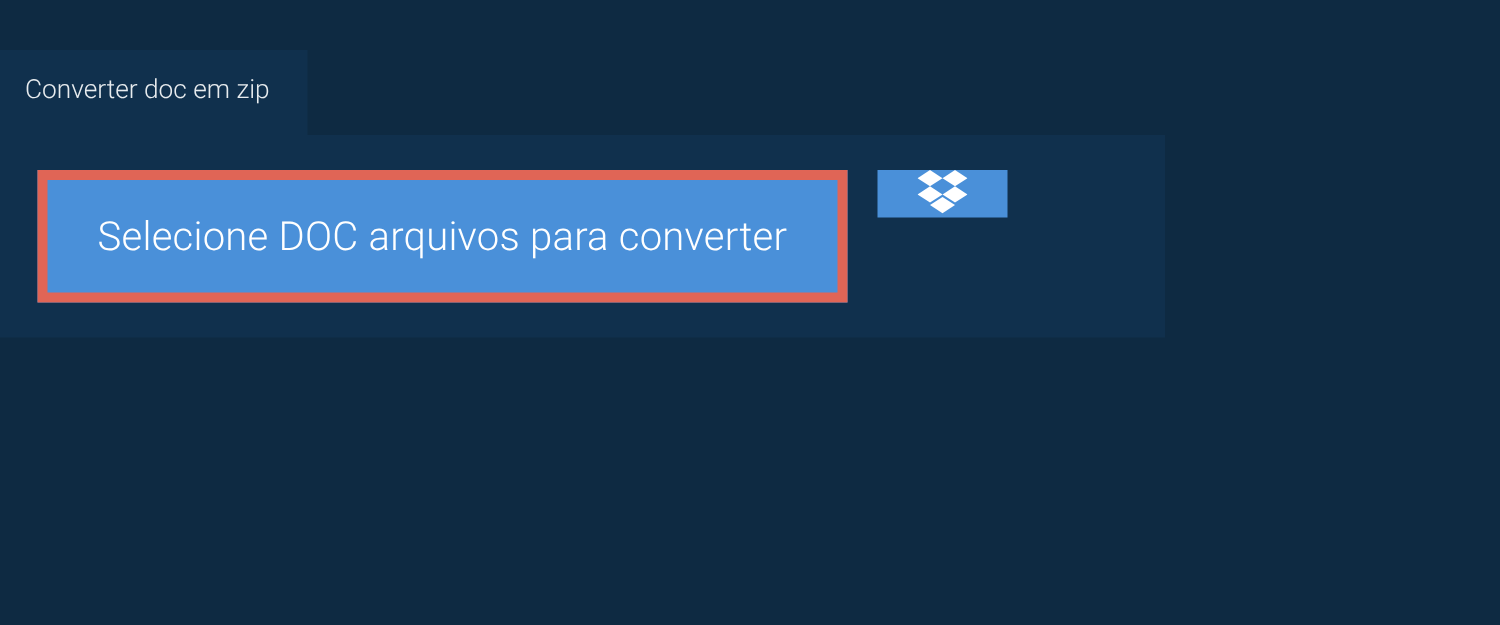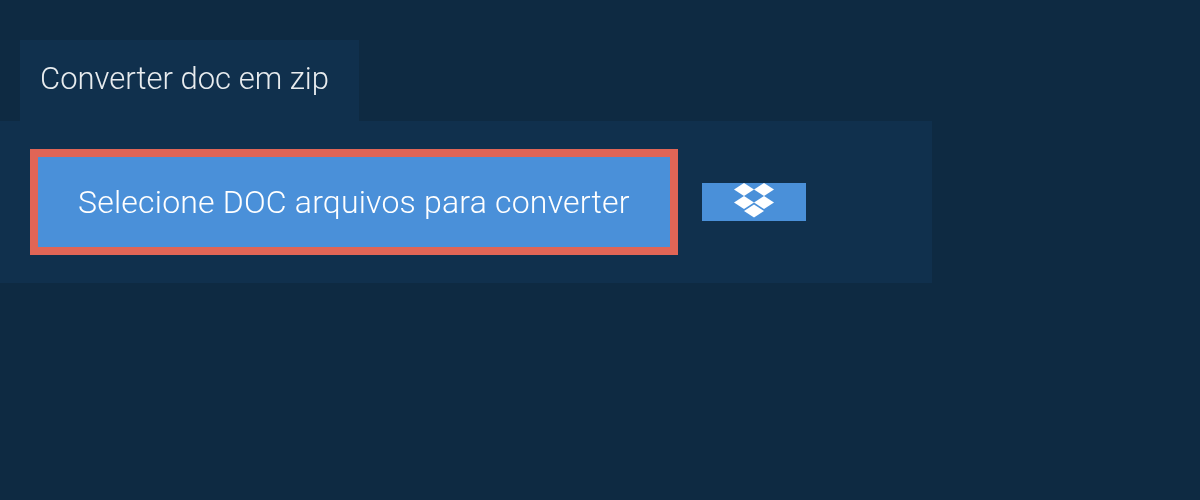--- a/index.html
+++ b/index.html
@@ -12,34 +12,33 @@
       height: 500px;
       background: #0e2a42;
       font-family: -apple-system, BlinkMacSystemFont, "Segoe UI", Roboto, "Helvetica Neue", Arial, sans-serif;
       overflow: hidden;
     }
     .tab-header {
       background: #10304d;
       display: inline-block;
       padding: 20px 30px 24px 20px;
       color: #e8ecef;
-      font-size: 31px;
+      font-size: 21px;
       font-weight: 300;
       margin-top: 40px;
-      margin-left: 20px;
     }
     .panel {
       background: #10304d;
       padding: 28px 30px;
       width: 932px;
     }
     .button-row {
       display: flex;
       gap: 24px;
-      align-items: center;
+      align-items: flex-start;
     }
     .select-button {
       background: #4a90d9;
       border: 8px solid #e06556;
       color: #ffffff;
       font-size: 32px;
       font-weight: 300;
       padding: 26px 40px;
       cursor: pointer;
       display: flex;

